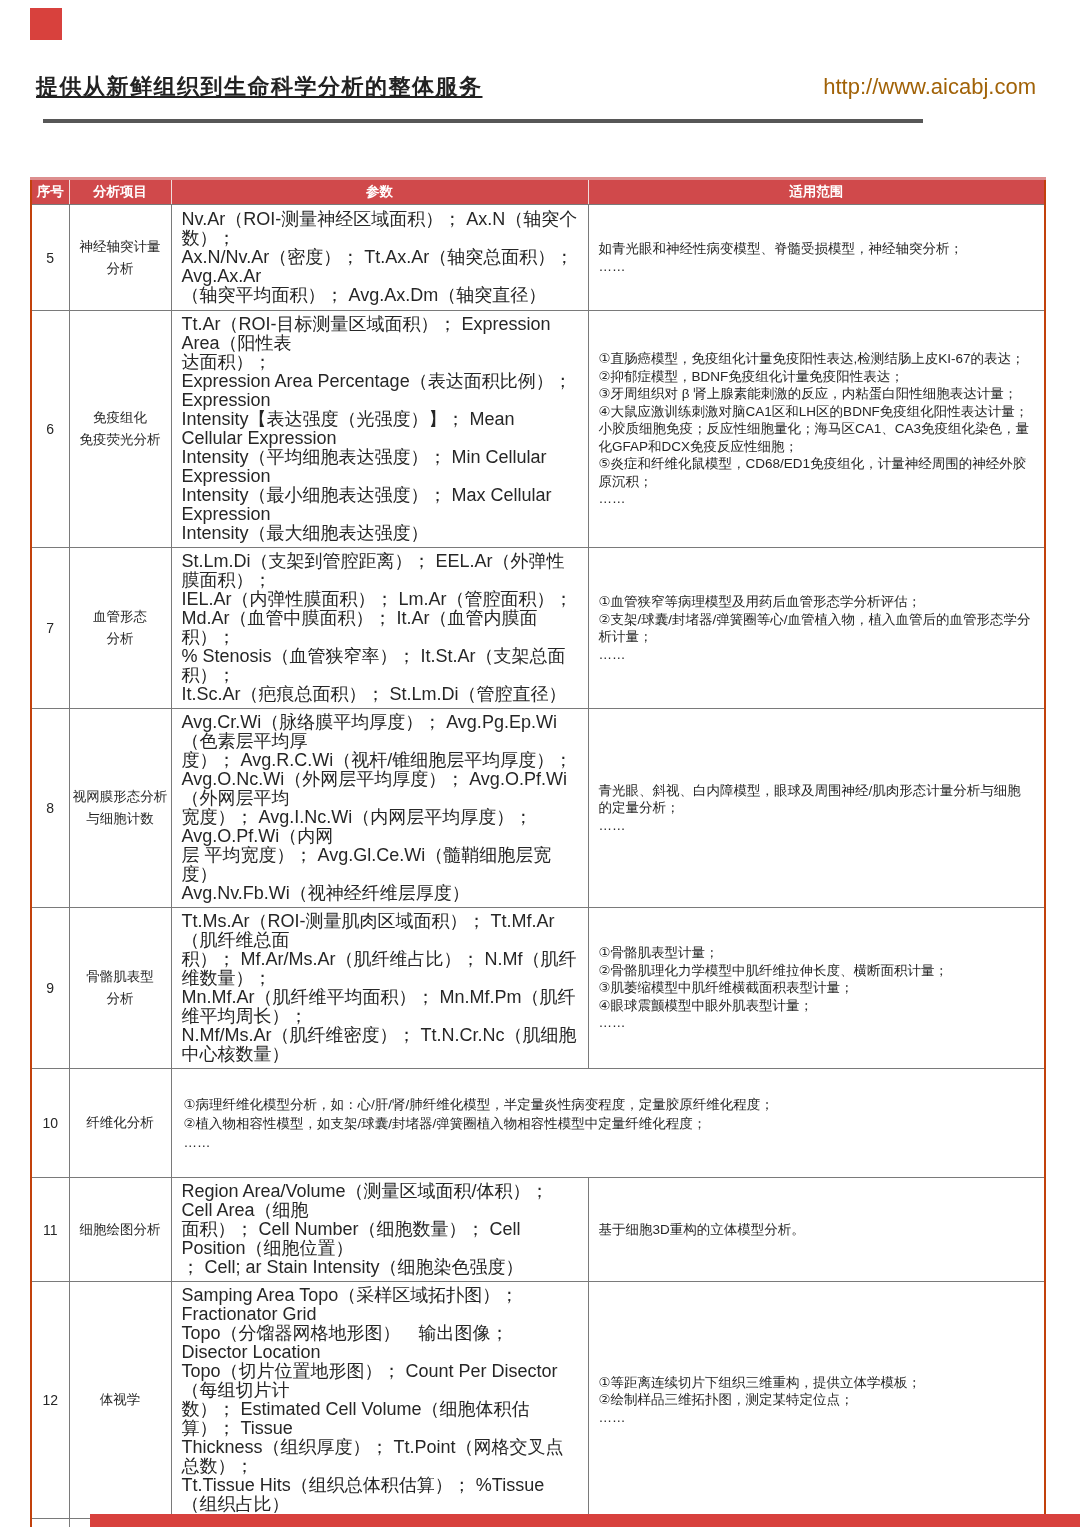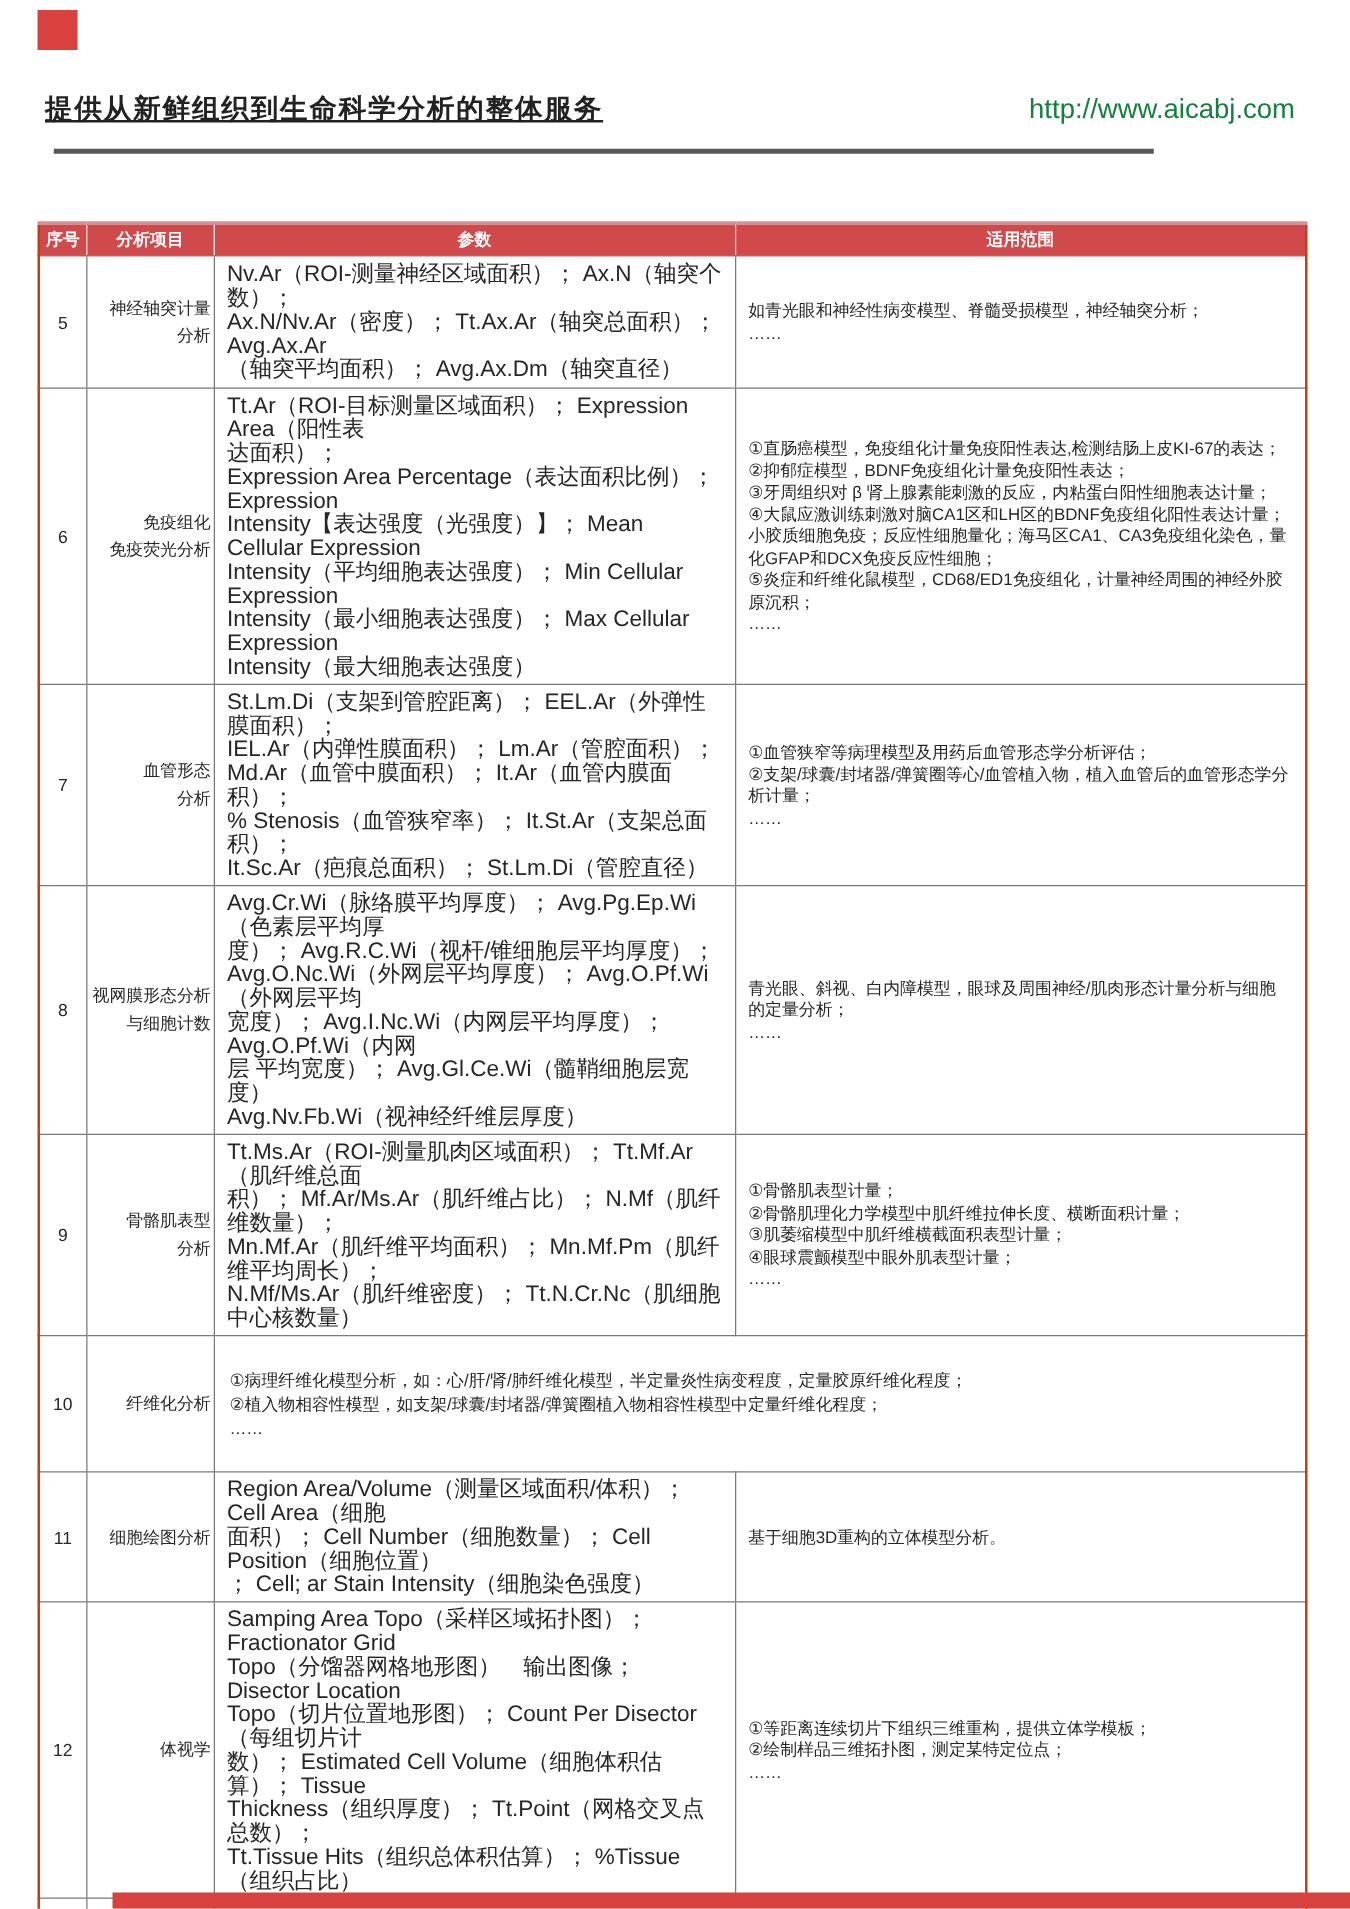--- a/index.html
+++ b/index.html
@@ -3,37 +3,37 @@
 <meta charset="utf-8">
 <style>
   html,body{margin:0;padding:0;}
   body{
     width:1080px;height:1527px;position:relative;background:#ffffff;
     font-family:"Liberation Sans","DejaVu Sans",sans-serif;color:#262626;
     overflow:hidden;
   }
   .logo-mark{position:absolute;left:30px;top:8px;width:32px;height:32px;background:#d8413d;}
   .page-title{position:absolute;left:36px;top:72px;font-size:22px;font-weight:bold;letter-spacing:1.5px;color:#222222;white-space:nowrap;text-decoration:underline;}
-  .site-url{position:absolute;top:74px;right:44px;font-size:22px;color:#15803d;white-space:nowrap;}
+  .site-url{position:absolute;top:74px;right:44px;font-size:22px;color:#a16207;white-space:nowrap;}
   .title-divider{position:absolute;left:43px;top:119px;width:880px;height:4px;background:#575757;}
   table.svc{
     position:absolute;left:30px;top:177px;width:1014px;
     border-collapse:collapse;table-layout:fixed;border:2px solid #c2410c;
   }
   table.svc th{
     background:#d0494b;color:#ffffff;font-size:13.5px;font-weight:bold;
     border-left:1.5px solid #f0dcdc;border-top:3px solid #dd8e8e;border-bottom:1px solid #7a7a7a;
     padding:0;text-align:center;
   }
   table.svc th:first-child{border-left:none;}
   table.svc td{
     border:1px solid #7a7a7a;vertical-align:middle;overflow:hidden;
   }
   .c-no{font-size:14px;text-align:center;padding:0;}
-  .c-item{font-size:13.5px;text-align:right;white-space:pre-line;line-height:1.6;padding:0 2px;}
+  .c-item{font-size:13.5px;text-align:center;white-space:pre-line;line-height:1.6;padding:0 2px;}
   .c-params{font-size:18px;padding:4px 10px;white-space:pre-line;line-height:19px;}
   .c-scope{font-size:13.5px;padding:4px 10px;white-space:pre-line;line-height:17.5px;margin-left:34px;}
   .c-merged{font-size:13.5px;padding:4px 12px;white-space:pre-line;line-height:19px;}
   .footer-bar{position:absolute;left:90px;top:1514px;width:990px;height:13px;background:#d8413d;}
 </style>
 </head>
 <body>
 
 <div class="logo-mark"></div>
 <div class="page-title">提供从新鲜组织到生命科学分析的整体服务</div>

